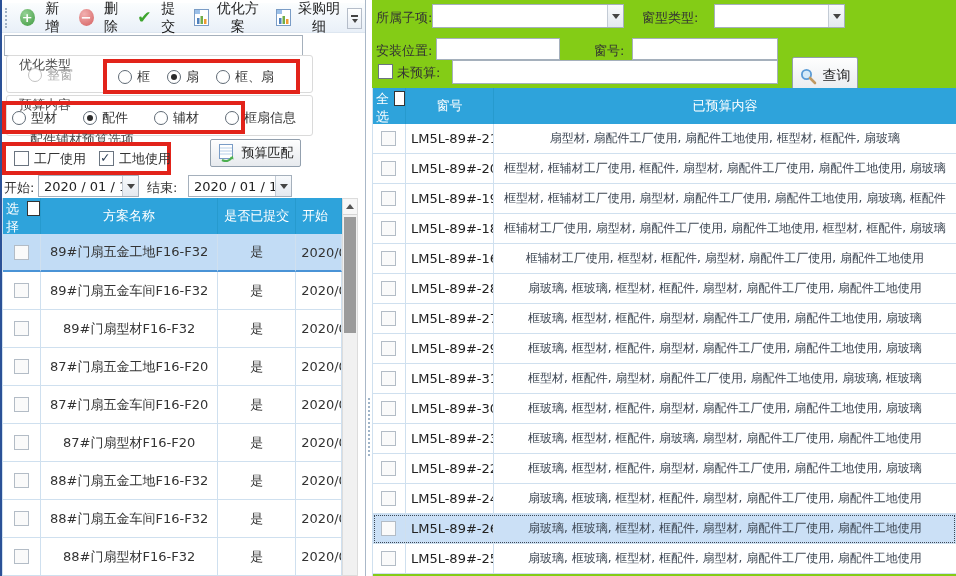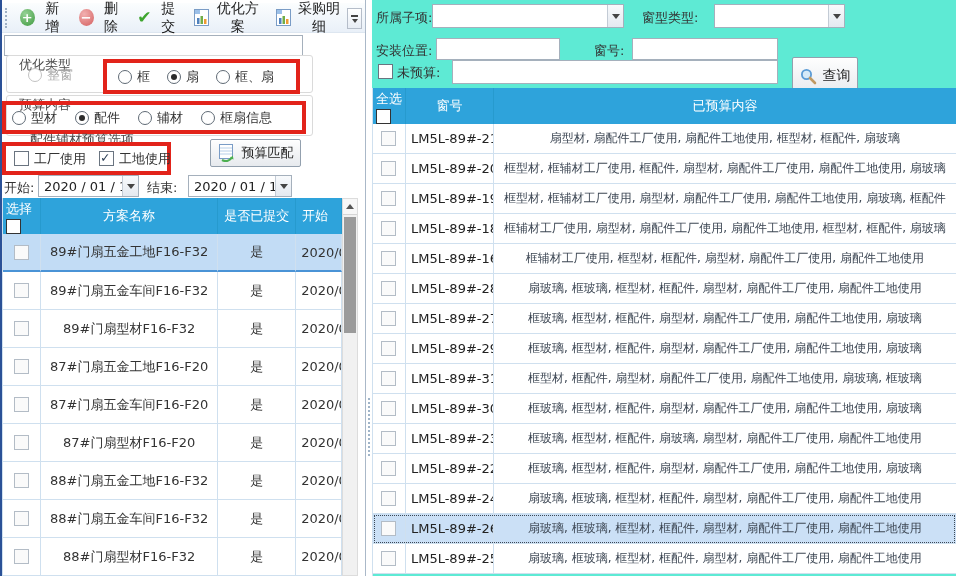--- a/index.html
+++ b/index.html
@@ -44,21 +44,21 @@
   .opt { display:inline-flex; align-items:center; gap:5px; white-space:nowrap; }
   .radio { width:14px; height:14px; border:1px solid #5f6a75; border-radius:50%; background:#fff; position:relative; flex:0 0 auto; }
   .opt.selected .radio::after { content:""; position:absolute; left:3px; top:3px; width:6px; height:6px; border-radius:50%; background:#2b2b2b; }
   .opt.disabled .radio { border-color:#c2c2c2; }
   .opt.disabled { color:#a8a8a8; }
   .checkbox { width:15px; height:15px; border:1px solid #6a7480; background:#fff; position:relative; flex:0 0 auto; }
   .opt.checked .checkbox::after { content:"\2713"; position:absolute; left:1px; top:-3px; font-size:14px; font-weight:bold; color:#273a52; }
 
   .redbox { position:absolute; border:4px solid #e2231a; background:transparent; display:flex; align-items:center; }
   #redbox1 { left:101px; top:59px; width:197px; height:35px; gap:17px; padding-left:11px; }
-  #redbox2 { left:0px; top:101px; width:304px; height:33px; gap:18px; padding-left:6px;text-align:center; }
+  #redbox2 { left:0px; top:101px; width:243px; height:33px; gap:26px; padding-left:6px;text-align:center; }
   #redbox3 { left:0px; top:142px; width:169px; height:33px; gap:13px; padding-left:8px;font-family:Liberation Mono, monospace; }
   #opt-whole { position:absolute; left:26px; top:66px; }
   #acc-label { position:absolute; left:28px; top:131px; color:#4a4a4a; }
 
   .push-btn { position:absolute; display:flex; align-items:center; justify-content:center; gap:6px;
     border:1px solid #93a0ae; border-radius:2px; background:linear-gradient(#fefefe,#e7eaee);
     font:13px "DejaVu Sans",sans-serif; color:#222; box-shadow:0 1px 0 rgba(255,255,255,.8) inset; }
   #match-btn { left:208px; top:139px; width:91px; height:28px; }
   #query-btn { left:420px; top:43px; width:66px; height:38px; font-size:14px;margin-top:14px; }
 
@@ -67,21 +67,21 @@
   .combo .val { flex:1; padding:0 5px; font-size:13px; color:#222; white-space:nowrap; overflow:hidden; }
   .combo .dd { width:16px; align-self:stretch; border-left:1px solid #c3cbd5; background:linear-gradient(#f8fafc,#e4e9f0);
     display:flex; align-items:center; justify-content:center; }
   .combo .dd i { width:0; height:0; border-left:4px solid transparent; border-right:4px solid transparent; border-top:5px solid #444; }
   #date1 { left:36px; top:175px; width:101px; height:22px; }
   #date2 { left:186px; top:175px; width:104px; height:22px; }
 
   
   .thead { background:#2ea3db; color:#fff; display:flex; }
   .th { display:flex; align-items:center; justify-content:center; border-right:1px solid #269ace; font-size:13px; }
-  .th.sel { flex-direction:column; align-items:flex-start; justify-content:flex-start; padding:2px 0 0 3px; }
+  .th.sel { flex-direction:row; align-items:flex-start; justify-content:flex-start; padding:2px 0 0 3px; }
   .hd-cb { width:15px; height:15px; background:#fff; border:1px solid #333; margin-top:1px; }
   .row { display:flex; background:#fff; }
   .cell { border-right:1px solid #cfe0ef; border-bottom:1px solid #cfe0ef; display:flex; align-items:center; overflow:hidden; white-space:nowrap; }
   .row-cb { width:15px; height:15px; border:1px solid #b3bcc6; background:#fafafa; margin:0 auto; }
 
   
   #ltable { position:absolute; left:0; top:198px; width:340px; height:378px; overflow:hidden; border-left:1px solid #cfe0ef; }
   #ltable .thead { height:36px; }
   #ltable .row { height:38px; }
   .lc0 { width:38px; } .lc1 { width:178px; } .lc2 { width:78px; } .lc3 { width:46px; }
@@ -95,21 +95,21 @@
   #lscroll .sb-up { position:absolute; left:0; top:0; width:14px; height:16px; background:#f7f7f7; border-bottom:1px solid #d5d5d5;
     display:flex; align-items:center; justify-content:center; }
   #lscroll .sb-up i { width:0; height:0; border-left:4px solid transparent; border-right:4px solid transparent; border-bottom:5px solid #555; }
   #lscroll .sb-thumb { position:absolute; left:1px; top:18px; width:12px; height:116px; background:#9b9b9b; }
 
   
   #splitter { position:absolute; left:366px; top:0; width:6px; height:576px; background:#fff; }
   #splitter .dots { position:absolute; left:2px; top:398px; height:58px; border-left:2px dotted #9fb4c8; }
 
   
-  #right-panel { position:absolute; left:372px; top:0; width:584px; height:576px; background:#5eead4; }
+  #right-panel { position:absolute; left:372px; top:0; width:584px; height:576px; background:#84cc16; }
   .flabel { position:absolute; color:#333; }
   .tinput { position:absolute; border:1px solid #a5b0bc; background:#fff; font:13px "DejaVu Sans",sans-serif; padding:0 4px; outline:none; }
   #combo-sub { left:60px; top:4px; width:192px; height:24px; }
   #combo-wt { left:342px; top:4px; width:131px; height:24px; }
   #inp-pos { left:64px; top:38px; width:124px; height:22px; }
   #inp-win { left:260px; top:38px; width:146px; height:22px; }
   #inp-nobudget { left:80px; top:60px; width:326px; height:24px; }
   #cb-nobudget { position:absolute; left:6px; top:64px; }
 
   #rtable { position:absolute; left:0; top:88px; width:584px; height:488px; overflow:hidden; border-left:1px solid #cfe0ef; }

